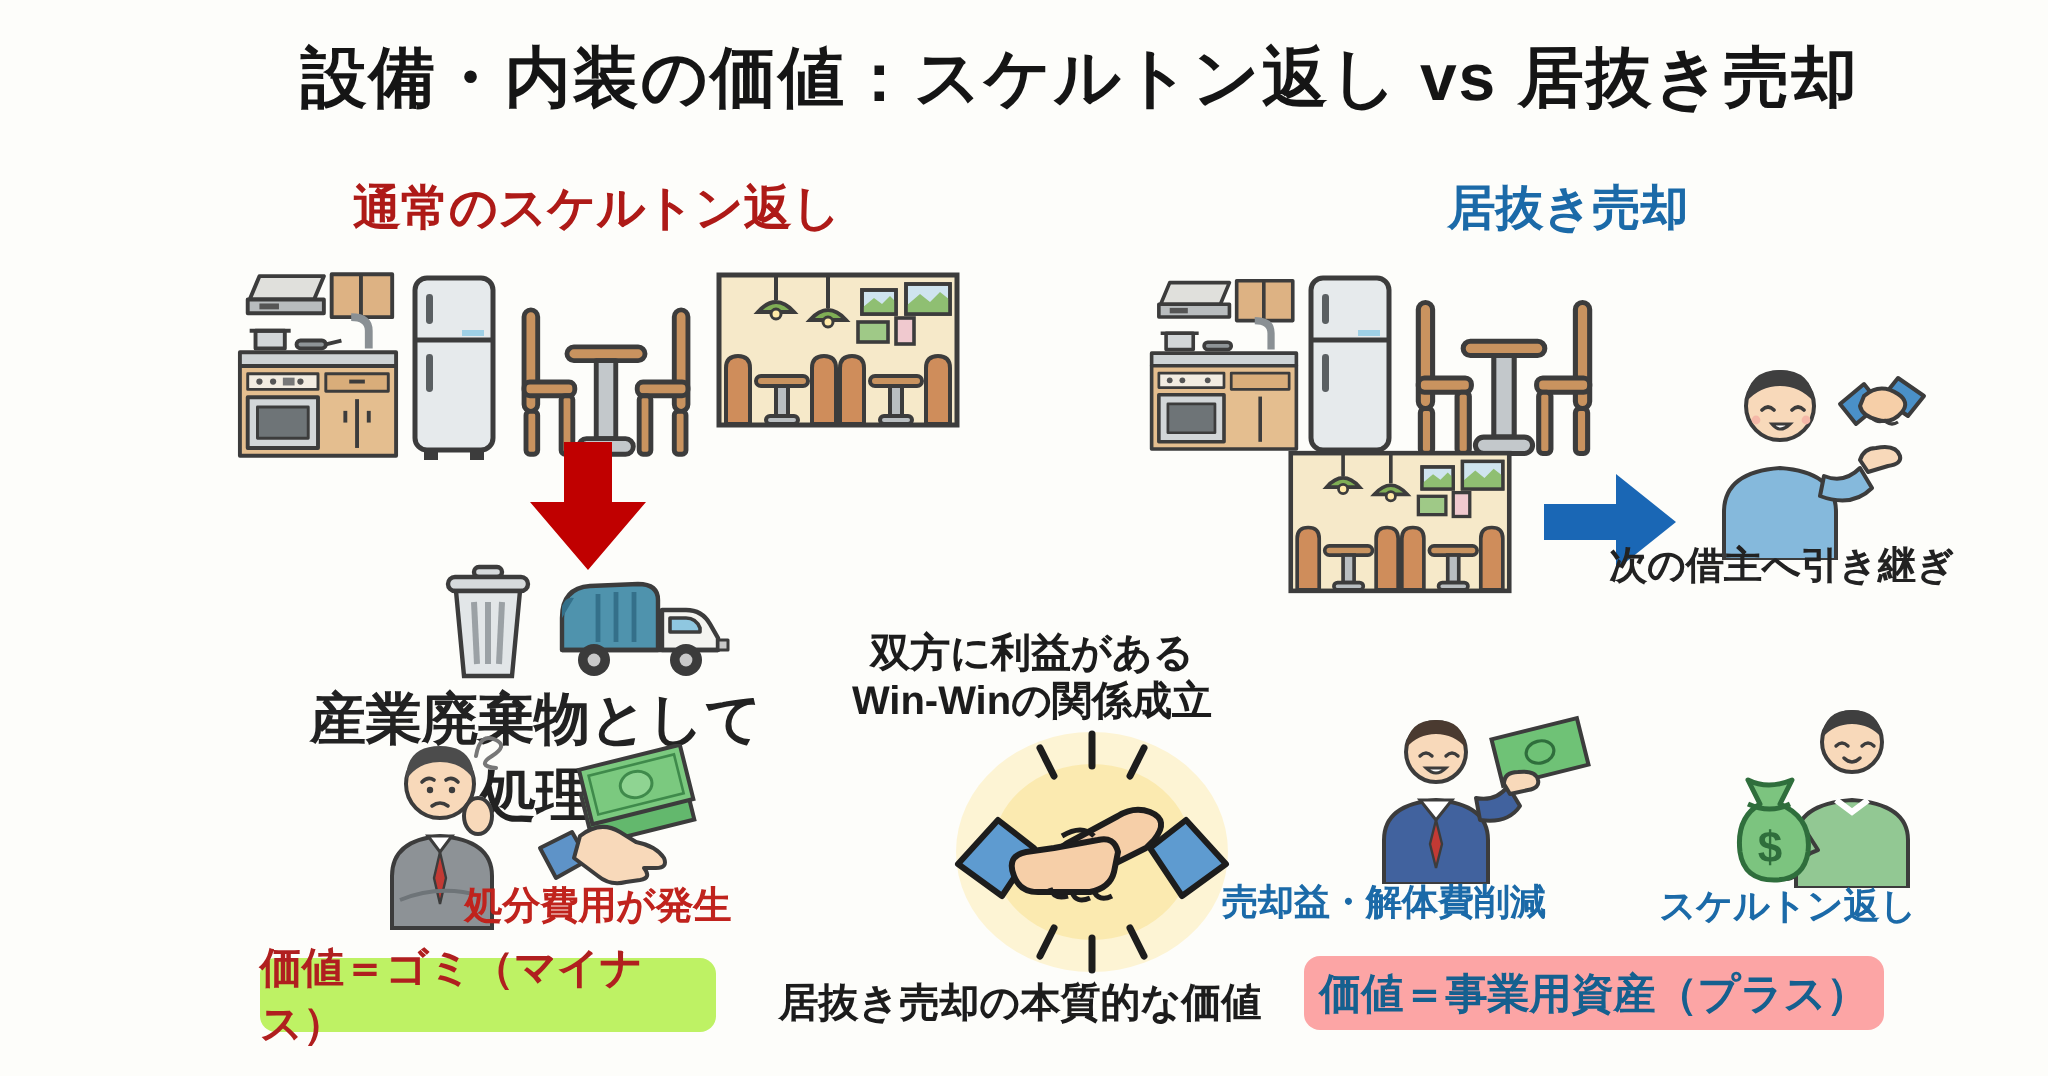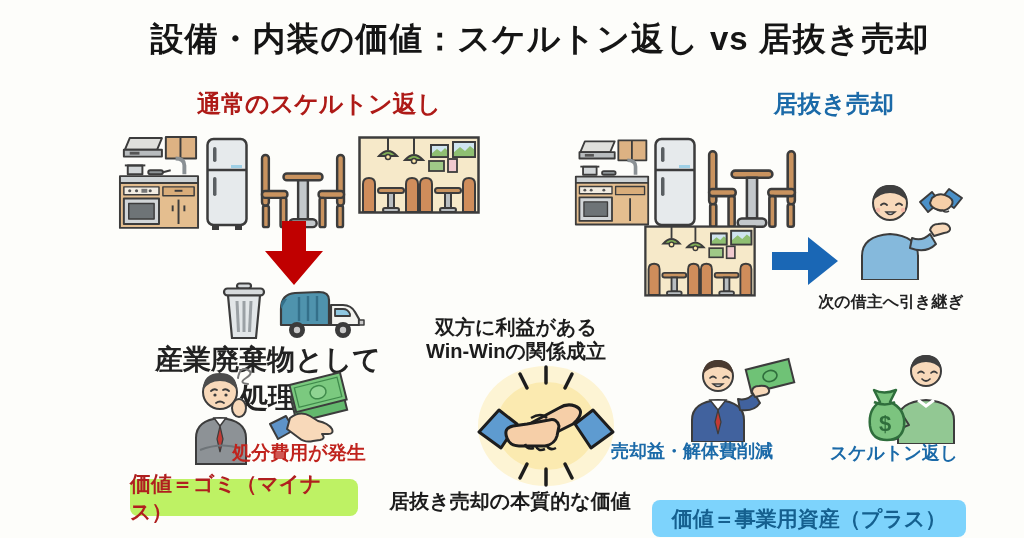--- a/index.html
+++ b/index.html
@@ -2,35 +2,35 @@
 <html><head>
 <meta charset="utf-8">
 <style>
   html,body{margin:0;padding:0;background:#e8e8e8;}
   #canvas{position:relative;width:1024px;height:538px;background:#fdfdfa;
     font-family:"Liberation Sans","DejaVu Sans",sans-serif;overflow:hidden;margin:0 auto;}
   .abs{position:absolute;padding-left:28px;}
   .icon svg{width:100%;height:100%;display:block;}
   #title{top:17px;left:0;width:100%;text-align:center;font-size:33px;font-weight:800;
     color:#151515;letter-spacing:1px;}
-  .sec-head{font-size:24px;font-weight:800;text-align:right;}
+  .sec-head{font-size:24px;font-weight:800;text-align:center;}
   #left-heading{left:128px;top:88px;width:285px;color:#ae1a17;}
   #right-heading{left:646px;top:88px;width:220px;color:#1b6aa8;}
   .cap{position:absolute;text-align:center;font-weight:700;color:#222;}
   #waste-caption{left:148px;top:341px;width:240px;font-size:28px;}
   #cost-caption{left:214px;top:440px;width:170px;font-size:19px;color:#c0231d;}
   #benefit-text{left:398px;top:315px;width:236px;font-size:20px;line-height:24px;color:#1c1c1c;}
   #value-caption{left:384px;top:488px;width:252px;font-size:20px;color:#1c1c1c;}
-  #handover-caption{left:793px;top:292px;width:196px;font-size:16px;font-family:Liberation Mono, monospace;}
+  #handover-caption{left:793px;top:270px;width:196px;font-size:19px;font-family:Liberation Mono, monospace;}
   #seller-caption{left:607px;top:439px;width:170px;font-size:18px;color:#1b6aa8;}
   #buyer-caption{left:824px;top:441px;width:140px;font-size:18px;color:#1b6aa8;}
   .badge{position:absolute;height:37px;border-radius:8px;display:flex;align-items:center;
     justify-content:center;font-size:21px;font-weight:800;}
   #left-badge{left:130px;top:479px;width:228px;background:#bef264;color:#b01f1f;}
-  #right-badge{left:652px;top:500px;width:314px;background:#7dd3fc;color:#15608f;}
+  #right-badge{left:652px;top:478px;width:290px;background:#fca5a5;color:#15608f;}
   
   #kitchen-1{left:90px;top:132px;width:82px;height:100px;}
   #fridge-1{left:177px;top:137px;width:44px;height:95px;}
   #table-1{left:226px;top:152px;width:98px;height:80px;}
   #restaurant-1{left:330px;top:136px;width:122px;height:78px;}
   #red-arrow{left:237px;top:221px;width:58px;height:64px;}
   #trash{left:194px;top:282px;width:44px;height:58px;}
   #truck{left:247px;top:279px;width:92px;height:62px;}
   #worried-man{left:164px;top:364px;width:66px;height:102px;}
   #hand-money{left:240px;top:372px;width:88px;height:72px;}

